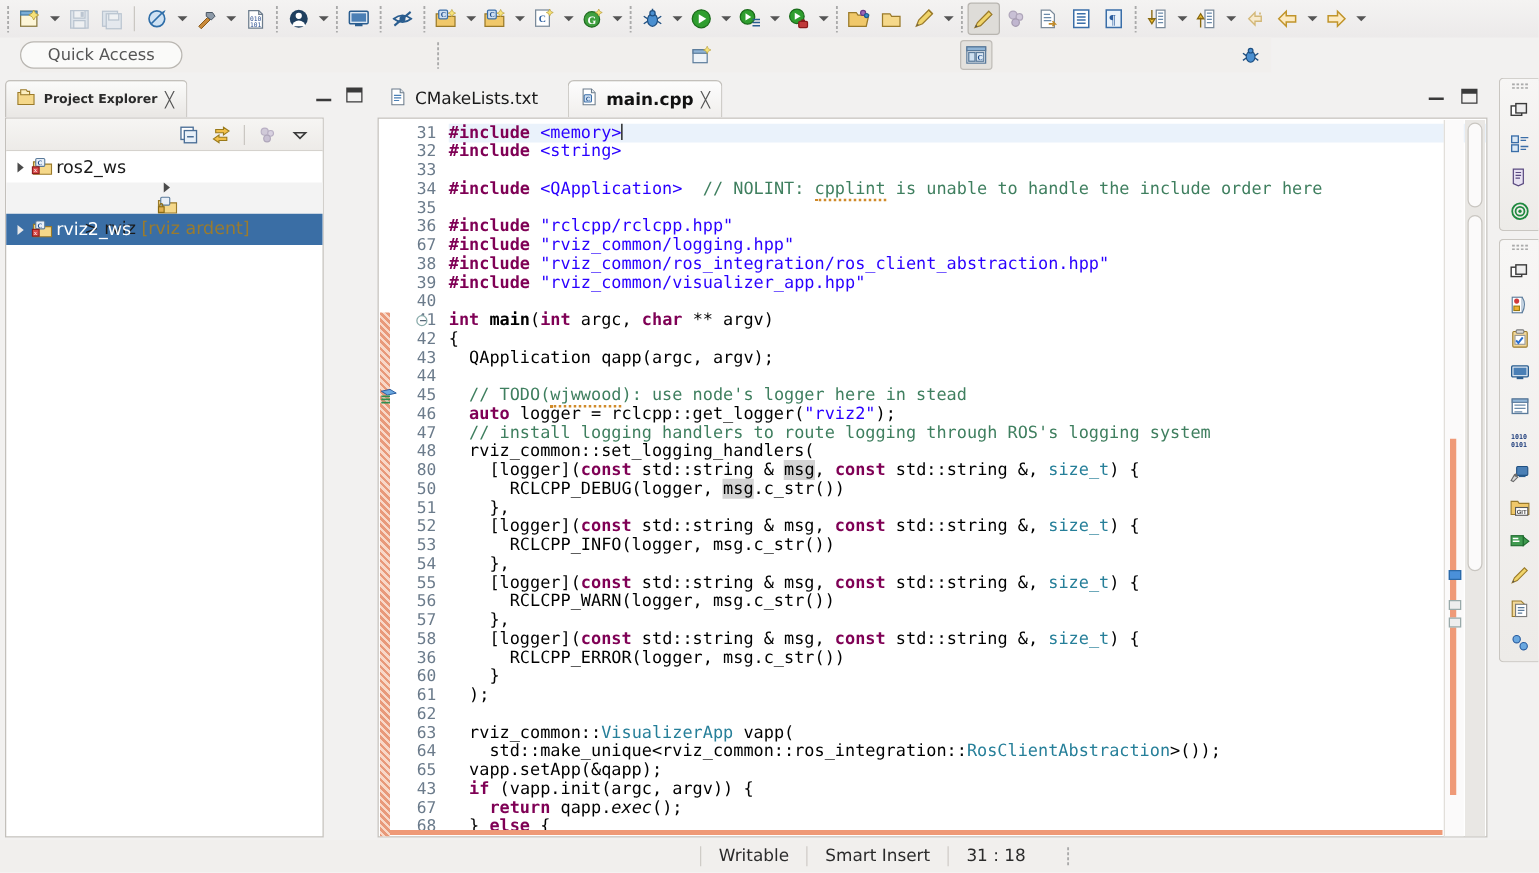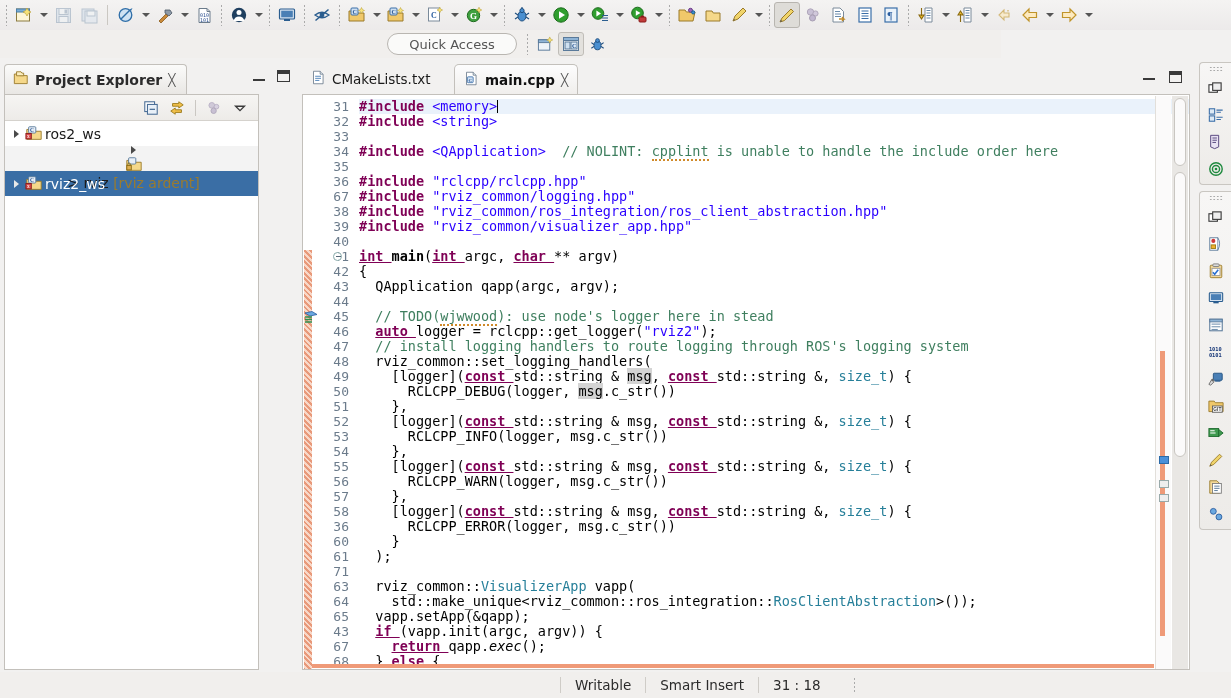--- a/index.html
+++ b/index.html
@@ -48,44 +48,44 @@
   
   .quick-access {
     height: 22px; width: 130px;
     border: 1px solid #b9b6b1; border-radius: 11px;
     background: #fafaf9;
     display: flex; align-items: center; justify-content: center;
     font-size: 13px; color: #555;
     margin-right: 6px;
   }
   .row2 {
-    position: absolute; left: 0; top: 30px; width: 1001px; height: 28px;
+    position: absolute; left: 16px; top: 30px; width: 1001px; height: 28px;
     background: #f1efed;
-    display: flex; align-items: center; justify-content: center;
+    display: flex; align-items: center; justify-content: space-between;
     padding-right: 4px;
   }
   .persp-btn {
     width: 26px; height: 24px; display: flex; align-items: center; justify-content: center;
   }
   .persp-btn.active { background: #e3e1dd; border: 1px solid #c0bdb8; border-radius: 3px; }
 
   
   .explorer {
     position: absolute; left: 4px; top: 64px; width: 292px; height: 606px;
   }
   .ex-tabrow { height: 30px; position: relative; }
   .ex-tab {
     position: absolute; left: 0; top: 0; height: 30px;
     padding: 0 10px 0 8px;
     display: flex; align-items: center; gap: 6px;
     background: linear-gradient(#fbfbfa, #e9e7e4);
     border: 1px solid #c3c0bb; border-bottom: none;
     border-radius: 4px 4px 0 0;
   }
-  .ex-tab-title { font-size: 14px; font-weight: bold; color: #2b2b2b; }
+  .ex-tab-title { font-size: 10px; font-weight: bold; color: #2b2b2b; }
   .close-x {
     font-size: 12px; color: #555; font-family: "DejaVu Sans", sans-serif;
     line-height: 1;
   }
   .ex-winbtns {
     position: absolute; right: 6px; top: 6px;
     display: flex; gap: 12px; align-items: center;
   }
   .min-icon { width: 12px; height: 9px; border-bottom: 2px solid #3a3a3a; }
   .max-icon { width: 13px; height: 12px; border: 1.6px solid #3a3a3a; border-top-width: 4px; }
@@ -160,21 +160,21 @@
   .code {
     position: absolute; left: 56px; top: 4px; right: 0;
     font-family: "DejaVu Sans Mono", "Liberation Mono", monospace;
     font-size: 13.5px; color: #000; white-space: pre;
   }
   .ln { height: 15px; line-height: 15px; }
   .linenos .ln { height: 15px; line-height: 15px; }
   .code .ln.cur { background: #eaf2fb; }
 
   
-  .kw   { color: #7f0055; font-weight: bold; text-decoration: underline; }
+  .kw   { color: #7f0055; font-weight: bold; }
   .pre  { color: #7f0055; font-weight: bold; }
   .str  { color: #2a00ff; }
   .cmt  { color: #3f7f5f; }
   .type { color: #267f99; }
   .cls  { color: #267f99; }
   .occ  { background: #d4d4d4; }
   .ital { font-style: italic; }
   .squig { border-bottom: 2px dotted #d08a2a; }
 
   
@@ -679,34 +679,34 @@
           <div class="ln">39</div>
           <div class="ln">40</div>
           <div class="ln">41</div>
           <div class="ln">42</div>
           <div class="ln">43</div>
           <div class="ln">44</div>
           <div class="ln">45</div>
           <div class="ln">46</div>
           <div class="ln">47</div>
           <div class="ln">48</div>
-          <div class="ln">49</div>
+          <div class="ln">80</div>
           <div class="ln">50</div>
           <div class="ln">51</div>
           <div class="ln">52</div>
           <div class="ln">53</div>
           <div class="ln">54</div>
           <div class="ln">55</div>
           <div class="ln">56</div>
           <div class="ln">57</div>
           <div class="ln">58</div>
           <div class="ln">36</div>
           <div class="ln">60</div>
           <div class="ln">61</div>
-          <div class="ln">71</div>
+          <div class="ln">62</div>
           <div class="ln">63</div>
           <div class="ln">64</div>
           <div class="ln">65</div>
           <div class="ln">43</div>
           <div class="ln">67</div>
           <div class="ln">68</div>
         </div>
       <div class="code" id="codearea"><div class="ln cur"><span class="pre">#include </span><span class="str">&lt;memory&gt;</span><span style="display: inline-block; width: 1px; height: 13px; background: rgb(0, 0, 0); vertical-align: -2px;"></span></div><div class="ln"><span class="pre">#include </span><span class="str">&lt;string&gt;</span></div><div class="ln">&nbsp;</div><div class="ln"><span class="pre">#include </span><span class="str">&lt;QApplication&gt;</span><span>  </span><span class="cmt">// NOLINT: </span><span class="cmt squig">cpplint</span><span class="cmt"> is unable to handle the include order here</span></div><div class="ln">&nbsp;</div><div class="ln"><span class="pre">#include </span><span class="str">"rclcpp/rclcpp.hpp"</span></div><div class="ln"><span class="pre">#include </span><span class="str">"rviz_common/logging.hpp"</span></div><div class="ln"><span class="pre">#include </span><span class="str">"rviz_common/ros_integration/ros_client_abstraction.hpp"</span></div><div class="ln"><span class="pre">#include </span><span class="str">"rviz_common/visualizer_app.hpp"</span></div><div class="ln">&nbsp;</div><div class="ln"><span class="kw">int </span><span style="font-weight: bold;">main</span><span>(</span><span class="kw">int </span><span>argc, </span><span class="kw">char </span><span>** argv)</span></div><div class="ln"><span>{</span></div><div class="ln"><span>  QApplication qapp(argc, argv);</span></div><div class="ln">&nbsp;</div><div class="ln"><span class="cmt">  // TODO(</span><span class="cmt squig">wjwwood</span><span class="cmt">): use node's logger here in stead</span></div><div class="ln"><span>  </span><span class="kw">auto </span><span>logger = rclcpp::get_logger(</span><span class="str">"rviz2"</span><span>);</span></div><div class="ln"><span class="cmt">  // install logging handlers to route logging through ROS's logging system</span></div><div class="ln"><span>  rviz_common::set_logging_handlers(</span></div><div class="ln"><span>    [logger](</span><span class="kw">const </span><span>std::string &amp; </span><span class="occ">msg</span><span>, </span><span class="kw">const </span><span>std::string &amp;, </span><span class="type">size_t</span><span>) {</span></div><div class="ln"><span>      RCLCPP_DEBUG(logger, </span><span class="occ">msg</span><span>.c_str())</span></div><div class="ln"><span>    },</span></div><div class="ln"><span>    [logger](</span><span class="kw">const </span><span>std::string &amp; msg, </span><span class="kw">const </span><span>std::string &amp;, </span><span class="type">size_t</span><span>) {</span></div><div class="ln"><span>      RCLCPP_INFO(logger, msg.c_str())</span></div><div class="ln"><span>    },</span></div><div class="ln"><span>    [logger](</span><span class="kw">const </span><span>std::string &amp; msg, </span><span class="kw">const </span><span>std::string &amp;, </span><span class="type">size_t</span><span>) {</span></div><div class="ln"><span>      RCLCPP_WARN(logger, msg.c_str())</span></div><div class="ln"><span>    },</span></div><div class="ln"><span>    [logger](</span><span class="kw">const </span><span>std::string &amp; msg, </span><span class="kw">const </span><span>std::string &amp;, </span><span class="type">size_t</span><span>) {</span></div><div class="ln"><span>      RCLCPP_ERROR(logger, msg.c_str())</span></div><div class="ln"><span>    }</span></div><div class="ln"><span>  );</span></div><div class="ln">&nbsp;</div><div class="ln"><span>  rviz_common::</span><span class="cls">VisualizerApp</span><span> vapp(</span></div><div class="ln"><span>    std::make_unique&lt;rviz_common::ros_integration::</span><span class="cls">RosClientAbstraction</span><span>&gt;());</span></div><div class="ln"><span>  vapp.setApp(&amp;qapp);</span></div><div class="ln"><span>  </span><span class="kw">if </span><span>(vapp.init(argc, argv)) {</span></div><div class="ln"><span>    </span><span class="kw">return </span><span>qapp.</span><span class="ital">exec</span><span>();</span></div><div class="ln"><span>  } </span><span class="kw">else </span><span>{</span></div></div>
 
       <div class="ovr">

